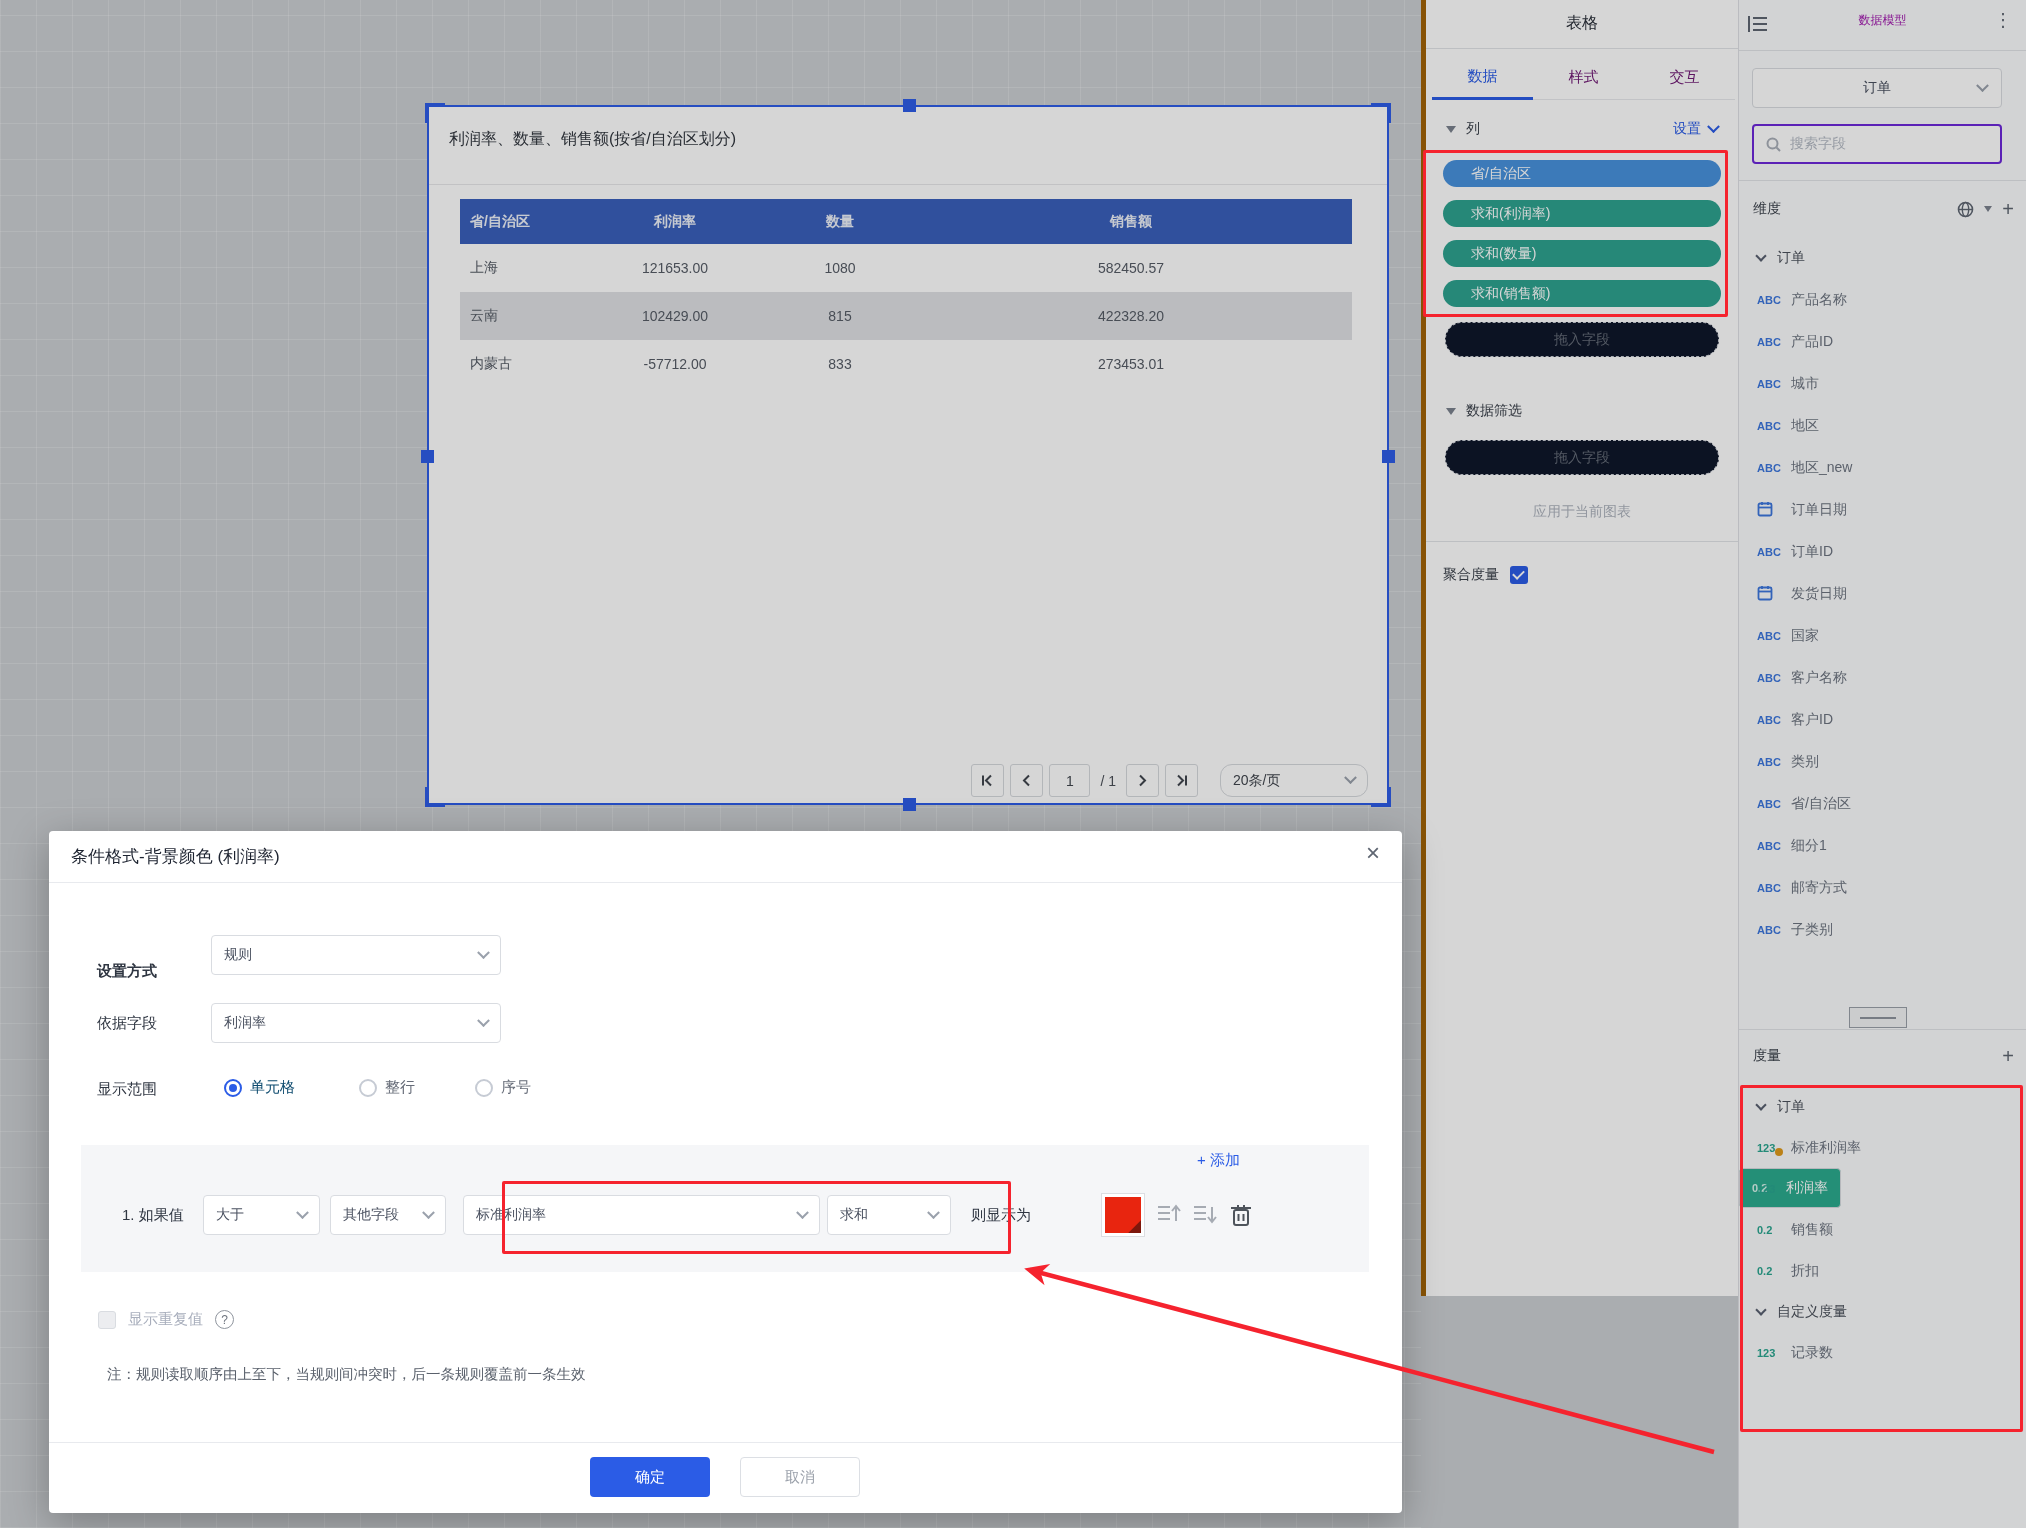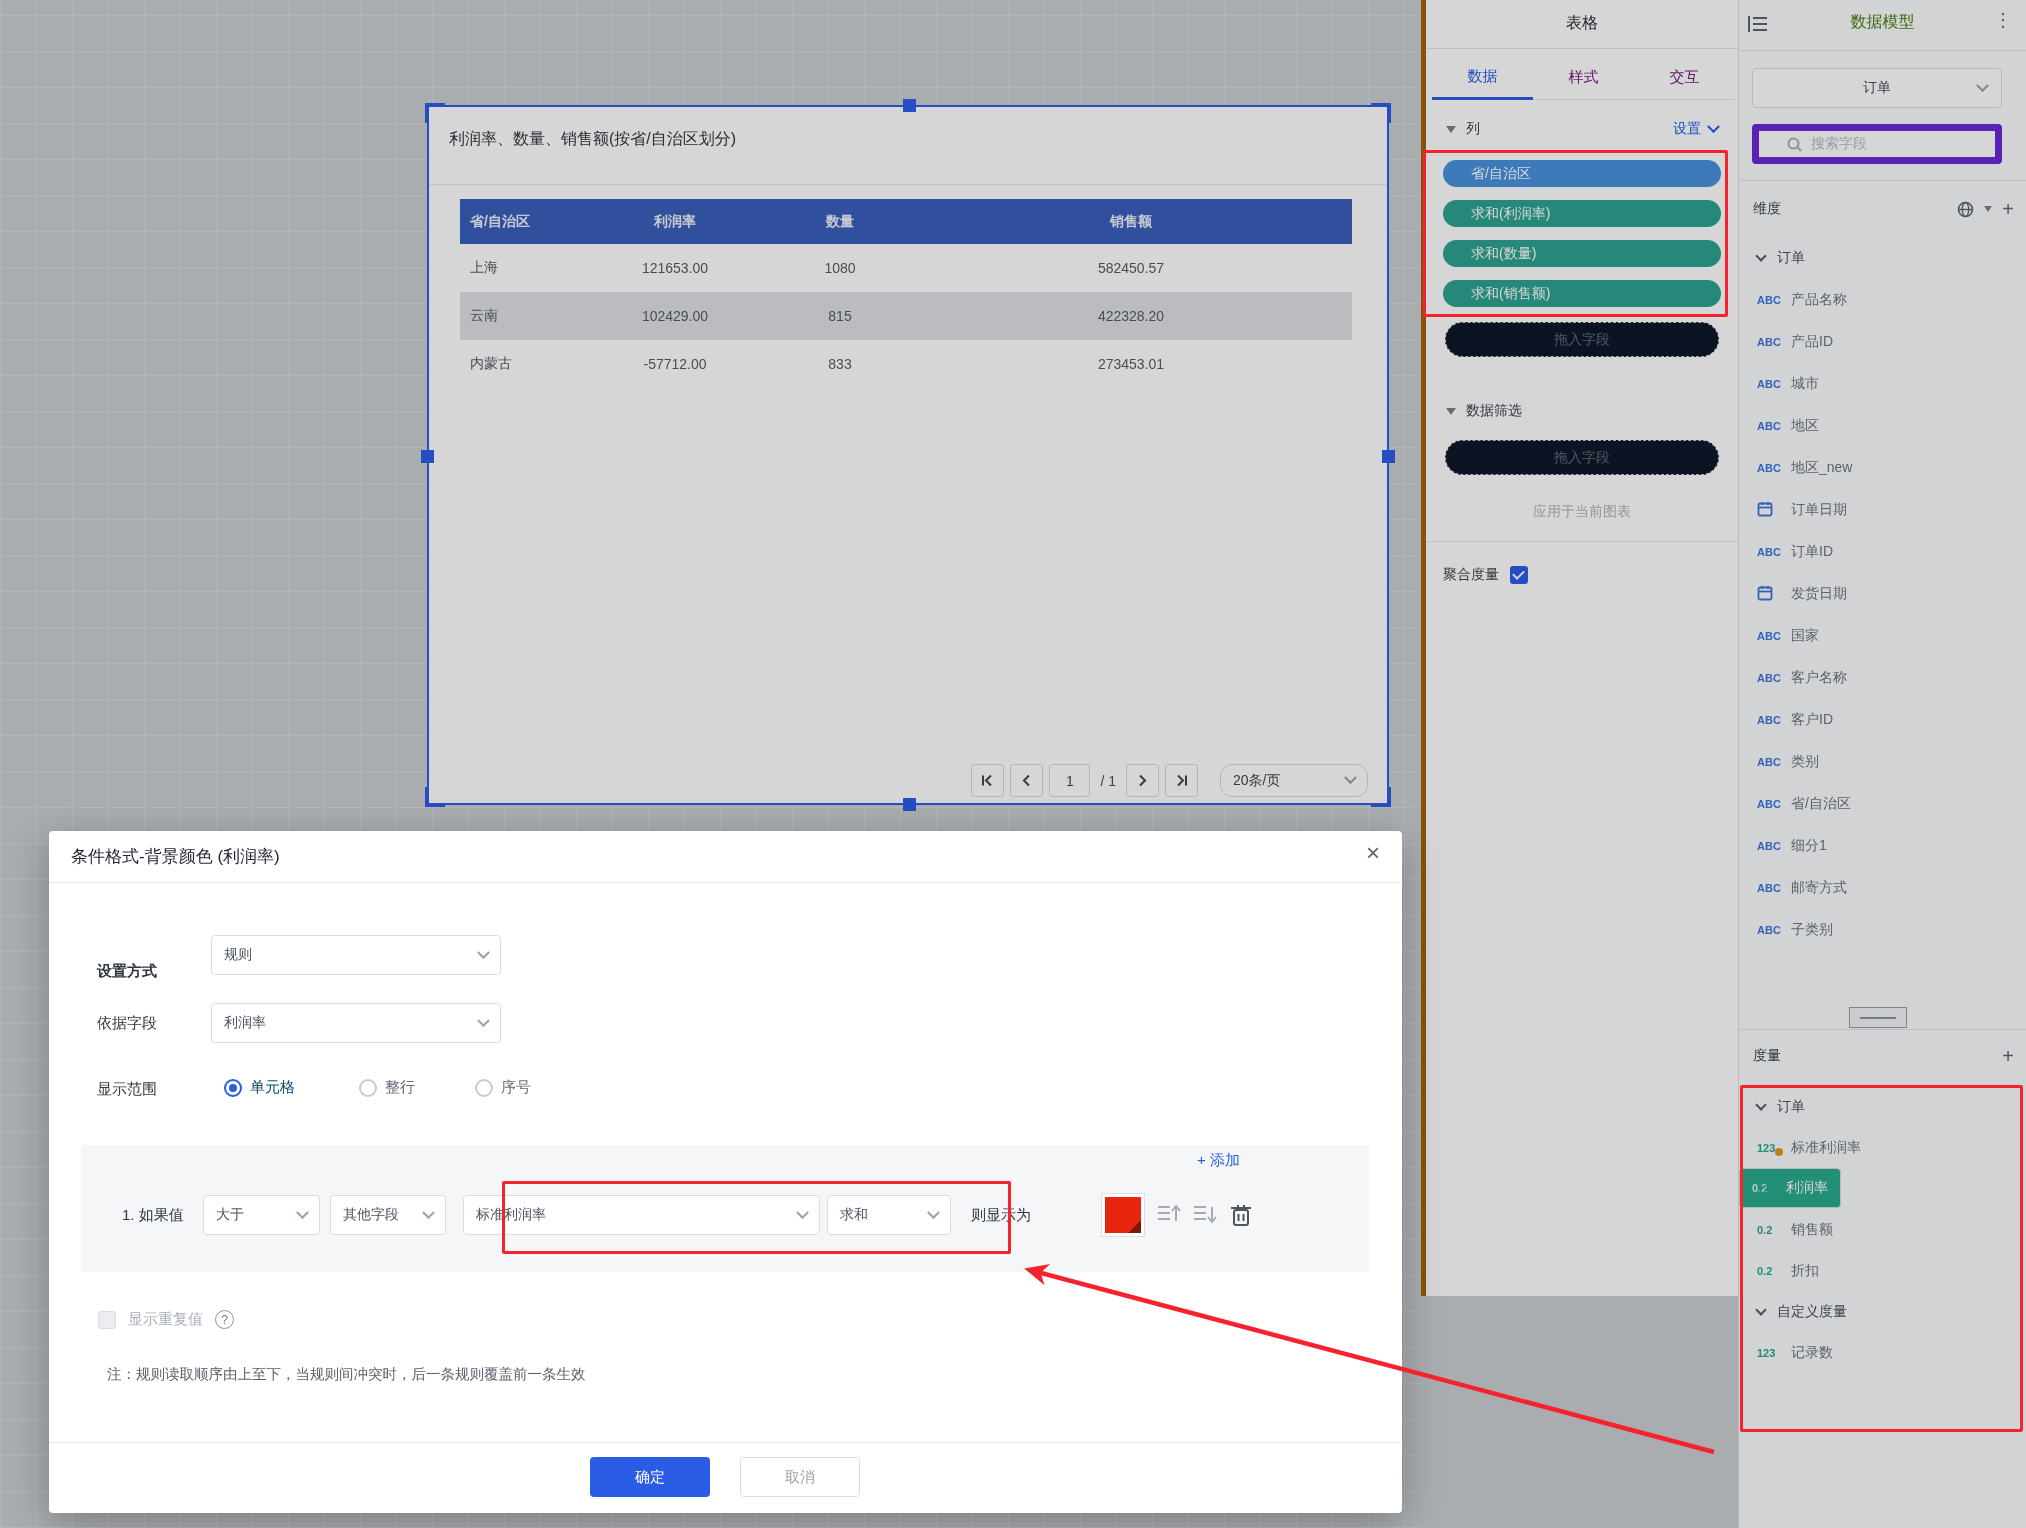--- a/index.html
+++ b/index.html
@@ -68,28 +68,28 @@
   .hint{position:absolute;width:100%;text-align:center;color:#adb3bd;font-size:14px;}
   .agg-row{position:absolute;left:17px;top:566px;display:flex;align-items:center;gap:11px;font-size:14px;color:#3c424c;}
   .cb{width:18px;height:18px;border-radius:3px;position:relative;}
   .cb.on{background:#2b5ce6;}
   .cb.on::after{content:"";position:absolute;left:5px;top:2px;width:5px;height:9px;
     border-right:2px solid #fff;border-bottom:2px solid #fff;transform:rotate(45deg);}
   .cb.off{background:#ecedf0;border:1px solid #d9dce1;}
 
   
   .panel-right{position:absolute;left:1738px;top:0;width:288px;height:1528px;background:#fbfcfd;border-left:1px solid #dfe1e5;}
-  .pr-title{position:absolute;top:12px;width:100%;text-align:center;font-size:16px;color:#4d7c0f;}
+  .pr-title{position:absolute;top:12px;width:100%;text-align:center;font-size:12px;color:#a21caf;}
   .pr-kebab{position:absolute;right:14px;top:11px;font-size:18px;color:#5f6672;line-height:1;}
   .pr-outline{position:absolute;left:8px;top:14px;}
   .select-box{position:absolute;left:13px;width:250px;height:40px;border:1px solid #d9dce1;border-radius:4px;background:#fff;
     display:flex;align-items:center;justify-content:center;font-size:14px;color:#4a5160;}
   .select-box .chev{position:absolute;right:14px;}
-  .search-box{position:absolute;left:13px;top:124px;width:250px;height:40px;border:7px solid #6d28d9;border-radius:4px;
-    background:#fff;display:flex;align-items:center;gap:9px;padding:0 28px;color:#b4bac4;font-size:14px;}
+  .search-box{position:absolute;left:13px;top:124px;width:250px;height:40px;border:2px solid #6d28d9;border-radius:4px;
+    background:#fff;display:flex;align-items:center;gap:9px;padding:0 12px;color:#b4bac4;font-size:14px;}
   .pr-sec{position:absolute;left:14px;right:12px;display:flex;align-items:center;font-size:14px;color:#3c424c;}
   .pr-sec .icons{margin-left:auto;display:flex;align-items:center;gap:10px;color:#5f6672;}
   .plus{font-size:20px;color:#5f6672;line-height:1;}
   .tree{position:absolute;left:0;width:288px;}
   .tree-row{height:42px;display:flex;align-items:center;padding-left:18px;gap:10px;font-size:14px;color:#6d7480;}
   .tree-row.group{color:#4c525c;gap:12px;}
   .tree-row .chev{width:8px;height:8px;border-width:2px;border-color:#596070;transform:rotate(45deg);margin-top:-4px;}
   .mrow{height:41px;}
   .mrow.sel{background:#2bab8e;color:#fff;}
   .icon-abc{font-size:11px;font-weight:bold;color:#3d77dd;letter-spacing:0;width:24px;flex:0 0 24px;}

